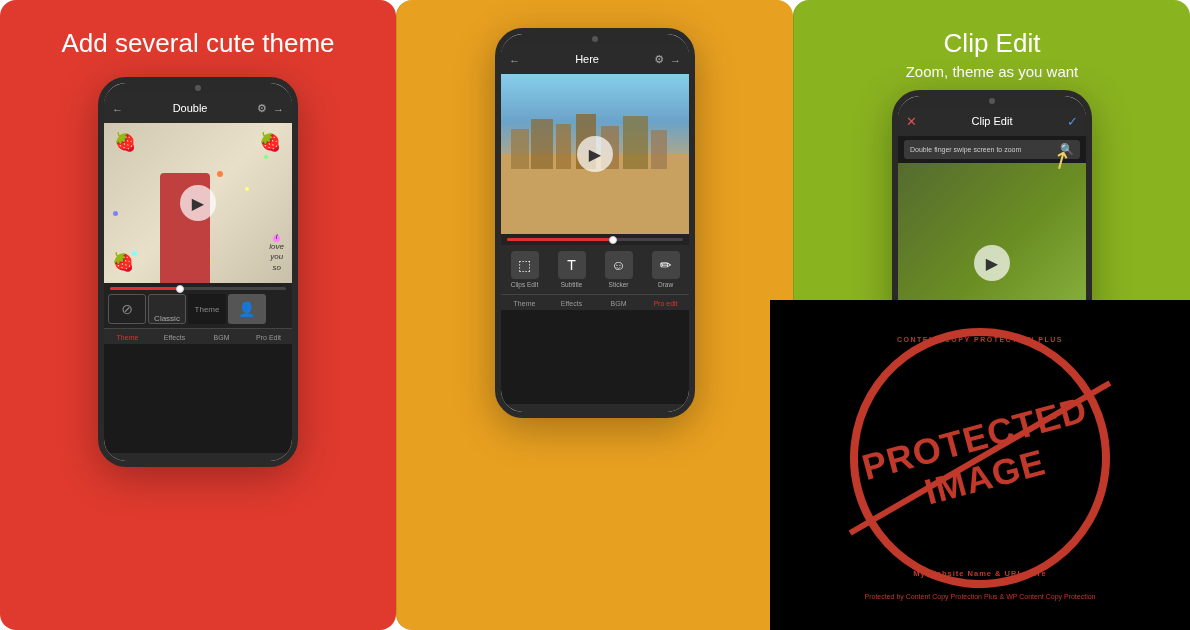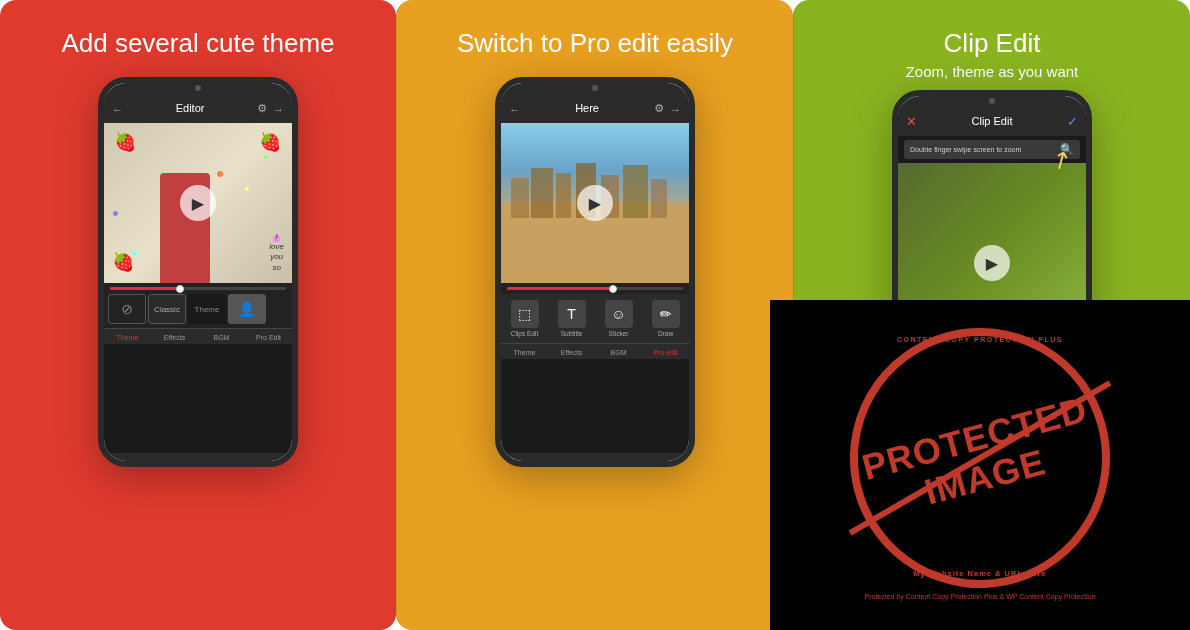--- a/index.html
+++ b/index.html
@@ -194,21 +194,21 @@
       display: flex;
       align-items: center;
       justify-content: center;
     }
     .thumb-none {
       background: #222;
       border: 1px solid #555;
       font-size: 16px;
       color: #888;
     }
-    .thumb-classic { background: #333; }
+    .thumb-classic { background: #333; align-items: flex-end; }
 
     
     .tab-bar {
       background: #2b2b2b;
       display: flex;
       border-top: 1px solid #444;
     }
     .tab-item {
       flex: 1;
       display: flex;
@@ -379,21 +379,21 @@
   <div class="panel-title">Add several cute theme</div>
 
   <div class="phone-wrapper">
     <div class="phone">
       <div class="phone-topbar">
         <div class="phone-topbar-dot"></div>
       </div>
       <div class="phone-screen">
         <div class="screen-header">
           <span class="header-icon">←</span>
-          <span class="screen-header-title">Editor</span>
+          <span class="screen-header-title">Double</span>
           <div class="screen-header-icons">
             <span class="header-icon">⚙</span>
             <span class="header-icon">→</span>
           </div>
         </div>
 
         <div class="video-area video-p1">
 
           <div class="dots-scatter">
             <div class="dot" style="width:6px;height:6px;background:#ff8080;top:12%;left:10%;"></div>
@@ -455,21 +455,20 @@
             <span class="tab-label">Pro Edit</span>
           </div>
         </div>
       </div>
       <div class="phone-topbar" style="height:8px;"></div>
     </div>
   </div>
 </div>
 
 <div class="panel panel-orange">
-  <div class="panel-title">Switch to Pro edit easily</div>
 
   <div class="phone-wrapper">
     <div class="phone">
       <div class="phone-topbar">
         <div class="phone-topbar-dot"></div>
       </div>
       <div class="phone-screen">
         <div class="screen-header">
           <span class="header-icon">←</span>
           <span class="screen-header-title">Here</span>

